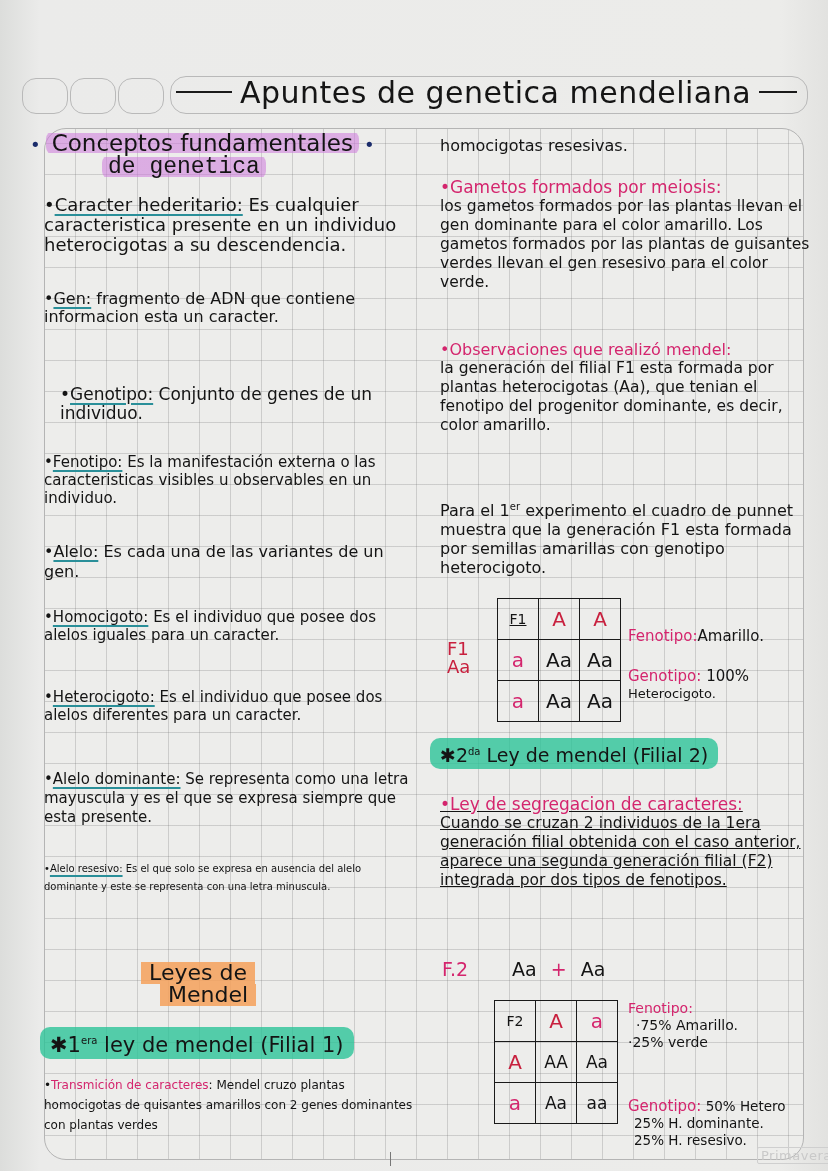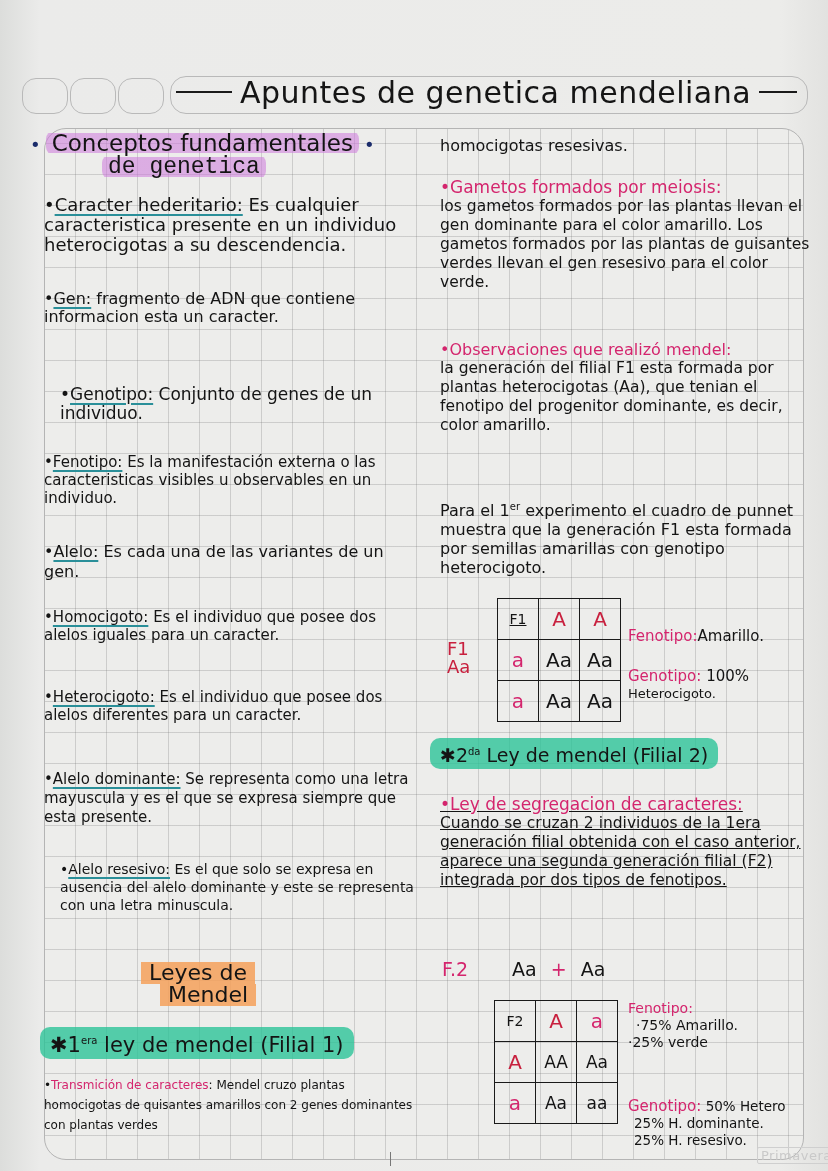--- a/index.html
+++ b/index.html
@@ -127,21 +127,21 @@
       <span>Es el individuo que posee dos alelos iguales para un caracter.</span>
     </div>
     <div class="block" style="left:44px; top:688px; width:360px; font-size:15px; line-height:18px;">
       •<span class="term">Heterocigoto:</span>
       <span>Es el individuo que posee dos alelos diferentes para un caracter.</span>
     </div>
     <div class="block" style="left:44px; top:770px; width:370px; font-size:15px; line-height:19px;">
       •<span class="term">Alelo dominante:</span>
       <span>Se representa como una letra mayuscula y es el que se expresa siempre que esta presente.</span>
     </div>
-    <div class="block" style="left:44px; top:860px; width:370px; font-size:14px; line-height:18px;padding-left:16px;">
+    <div class="block" style="left:44px; top:860px; width:370px; font-size:10px; line-height:18px;">
       •<span class="term">Alelo resesivo:</span>
       <span>Es el que solo se expresa en ausencia del alelo dominante y este se representa con una letra minuscula.</span>
     </div>
 
     <div class="block" style="left:140px; top:962px; text-align:center;">
       <div><span class="hl-orange">Leyes de</span></div>
       <div style="margin-left:20px;"><span class="hl-orange">Mendel</span></div>
     </div>
 
     <div class="block" style="left:40px; top:1027px;">

